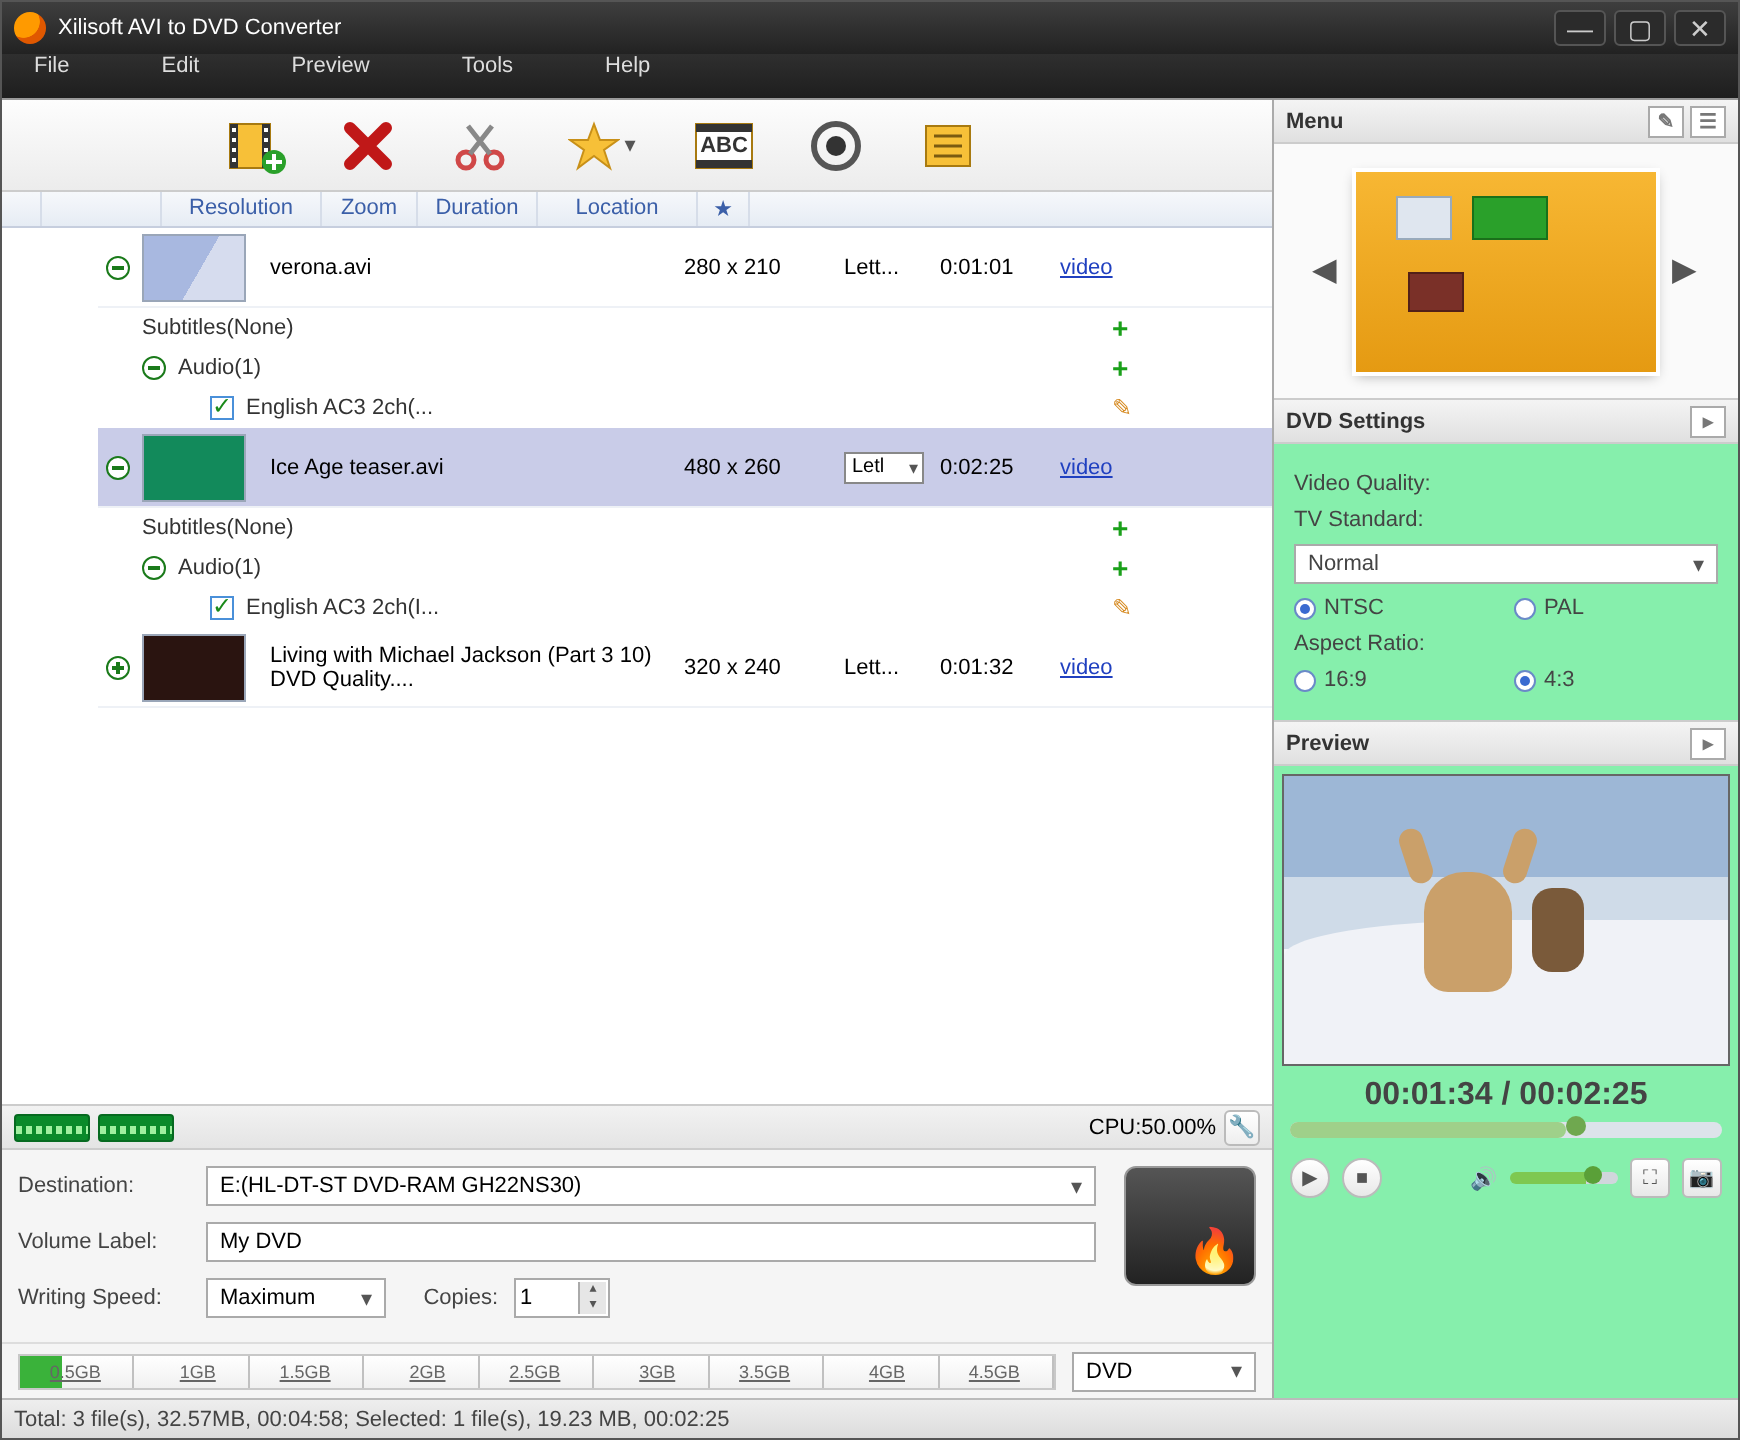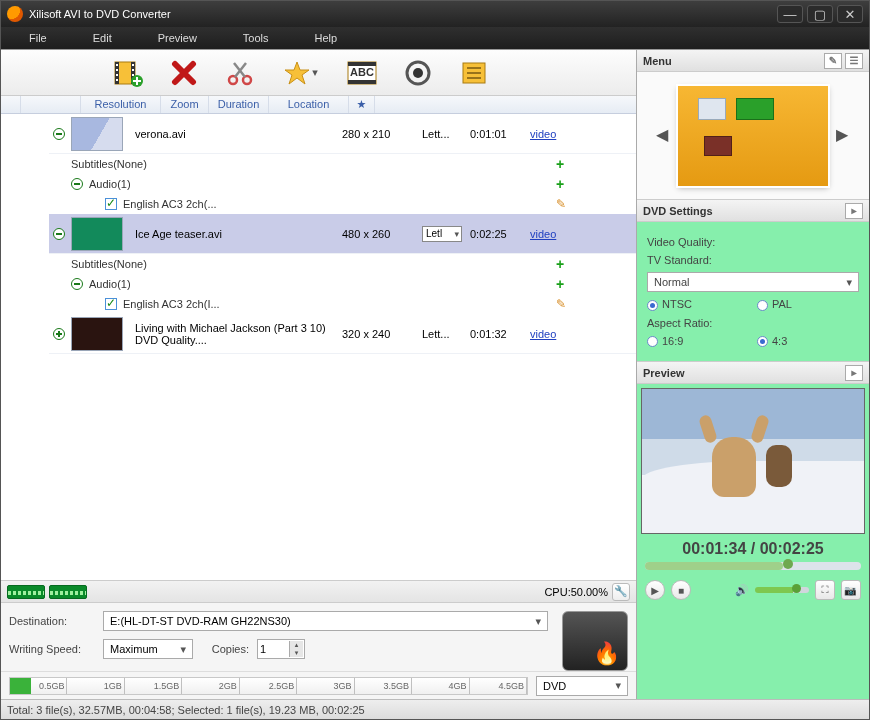--- a/index.html
+++ b/index.html
@@ -6,21 +6,21 @@
   body { background: #fff; width: 870px; height: 720px; overflow: hidden; }
   .window { display: flex; flex-direction: column; width:100%; height:100%; border:1px solid #555; }
 
   
   .titlebar { height: 26px; background: linear-gradient(#3e3e3e,#222); color:#fff; display:flex; align-items:center; padding:0 6px; }
   .titlebar .logo { width:16px; height:16px; background: radial-gradient(circle at 30% 30%, #ff9a00 0 50%, #e05800 52% 100%); border-radius:50%; margin-right:6px; }
   .titlebar .title { font-weight:normal; flex:1; }
   .winbtn { width:26px; height:18px; margin-left:4px; background:#2b2b2b; border:1px solid #555; border-radius:3px; color:#ccc; display:flex; align-items:center; justify-content:center; cursor:pointer; font-size:13px; }
 
   
-  .menubar { height:22px; background:linear-gradient(#2f2f2f,#1e1e1e); display:flex; align-items:center; padding:0 28px; gap:46px; color:#ddd; }
+  .menubar { height:22px; background:linear-gradient(#2f2f2f,#1e1e1e); display:flex; padding:0 16px; gap:46px; color:#ddd; }
   .menubar .mi { cursor:pointer; }
 
   
   .body { flex:1; display:flex; background:#fff; border-top:1px solid #999; min-height:0; }
   .left { flex:1; display:flex; flex-direction:column; border-right:1px solid #aaa; min-width:0; }
   .right { width:232px; display:flex; flex-direction:column; background:#86efac; }
 
   
   .toolbar { height:46px; background:linear-gradient(#fdfdfd,#ececec); border-bottom:1px solid #ccc; display:flex; align-items:center; gap:22px; padding-left:110px; }
   .tbtn { width:34px; height:34px; display:flex; align-items:center; justify-content:center; cursor:pointer; border-radius:3px; }
@@ -85,21 +85,21 @@
   .burnbtn { width:66px; height:60px; border:1px solid #999; border-radius:6px; background:linear-gradient(#555,#222); display:flex; align-items:center; justify-content:center; position:absolute; right:8px; top:8px; }
   .burnbtn .disc { width:44px; height:44px; border-radius:50%; background: radial-gradient(circle,#fff 0 12%,#888 13% 14%, conic-gradient(#afcfe8,#e8c8a8,#a8e8c8,#c8a8e8,#afcfe8) 14% 100%); position:relative;}
   .burnbtn .disc::after { content:"🔥"; position:absolute; right:-4px; bottom:-4px; font-size:22px; }
   .destcol { position:relative; }
 
   
   .capstrip { display:flex; align-items:center; height:28px; background:#f5f5f5; border-top:1px solid #ddd; }
   .ruler { flex:1; height:18px; position:relative; margin:0 8px; background:linear-gradient(#fff,#f0f0f0); border:1px solid #c8c8c8; }
   .ruler .fill { position:absolute; left:0; top:0; bottom:0; width:4%; background:#3ab23a; }
   .ruler .ticks { position:absolute; inset:0; display:flex; }
-  .ruler .ticks span { flex:1; border-right:1px solid #c0c0c0; font-size:9px; color:#666; text-align:right; padding-right:2px; padding-top:3px; }
+  .ruler .ticks span { flex:1; border-right:1px solid #c0c0c0; font-size:9px; color:#666; text-align:right; padding-right:16px; padding-top:3px;text-decoration:underline; }
   .dvdtype { width:92px; height:20px; margin:0 8px 0 0; border:1px solid #aaa; background:#fff; display:flex; align-items:center; padding:0 6px; position:relative; }
   .dvdtype::after { content:"▾"; position:absolute; right:6px; color:#555; }
 
   
   .panelhead { height:22px; background:linear-gradient(#f4f4f4,#e0e0e0); border-bottom:1px solid #ccc; display:flex; align-items:center; padding:0 6px; font-weight:bold; color:#333; }
   .panelhead .sp { flex:1; }
   .sqbtn { width:18px; height:16px; border:1px solid #aaa; background:#fff; margin-left:3px; display:flex; align-items:center; justify-content:center; font-size:10px; color:#777; }
   .menuthumb-wrap { height:128px; display:flex; align-items:center; justify-content:center; gap:8px; border-bottom:1px solid #ccc; background:#fafafa; }
   .menuthumb { width:150px; height:100px; background:linear-gradient(#f7b733,#e59a12); box-shadow:0 0 0 2px #fff,0 2px 6px rgba(0,0,0,.3); position:relative; }
   .menuthumb .p1 { position:absolute; left:20px; top:12px; width:28px; height:22px; background:#dfe6ef; border:1px solid #9ab; }
@@ -326,20 +326,26 @@
       <div class="destpanel destcol">
         <div class="burnbtn">
             <div class="disc"></div>
           </div>
         <div class="drow" style="padding-right:80px;">
           <label>Destination:</label>
           <div class="combo">
               <span>E:(HL-DT-ST DVD-RAM GH22NS30)</span>
             </div>
         </div>
+        <div class="drow" style="padding-right:80px;">
+          <label>Volume Label:</label>
+          <div class="tinput">
+              <span>My DVD</span>
+            </div>
+        </div>
         <div class="drow">
           <label>Writing Speed:</label>
           <div class="combo narrow">
               <span>Maximum</span>
             </div>
           <label style="width:48px; text-align:right;">Copies:</label>
           <div class="tiny">
               <span>1</span>
               <div class="spin">
                 <div>▴</div>

